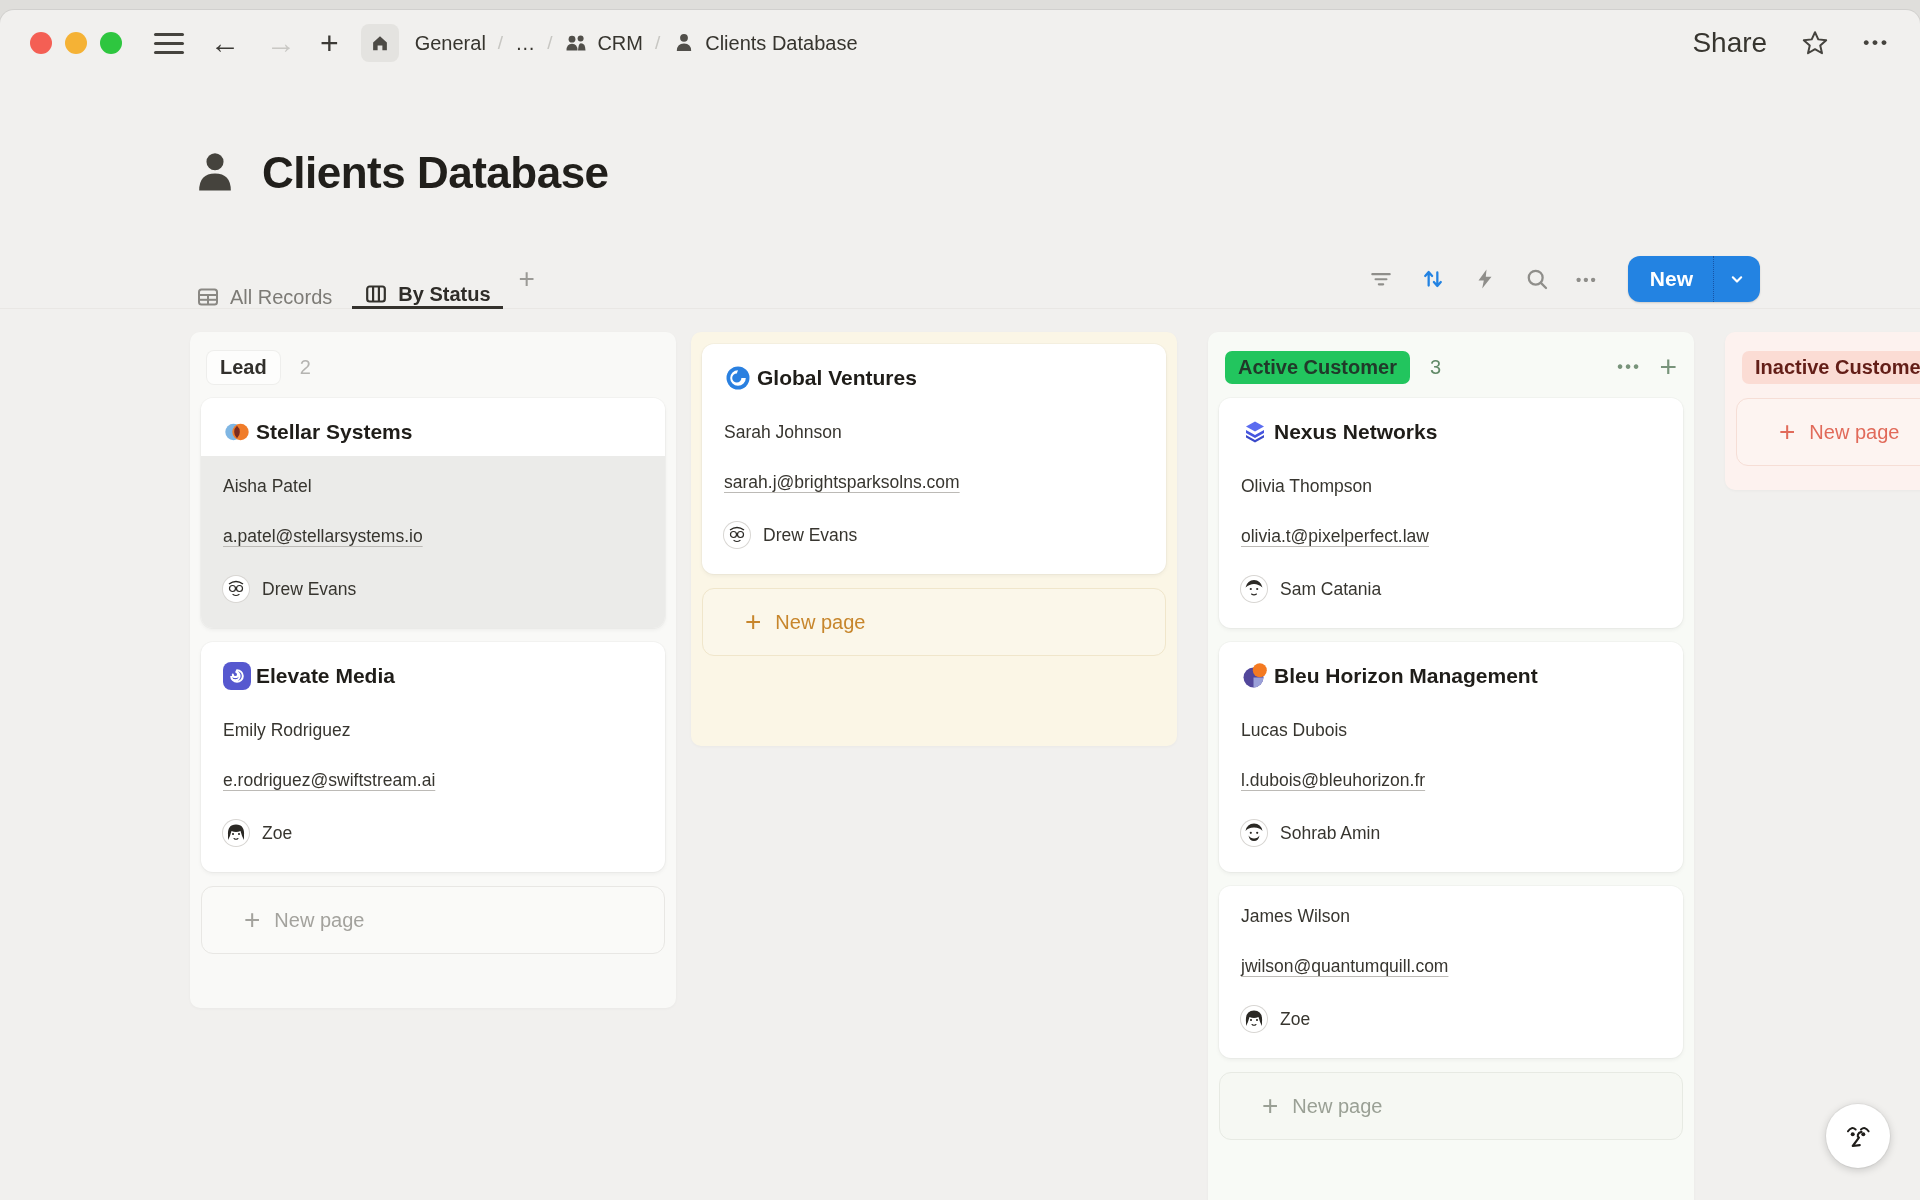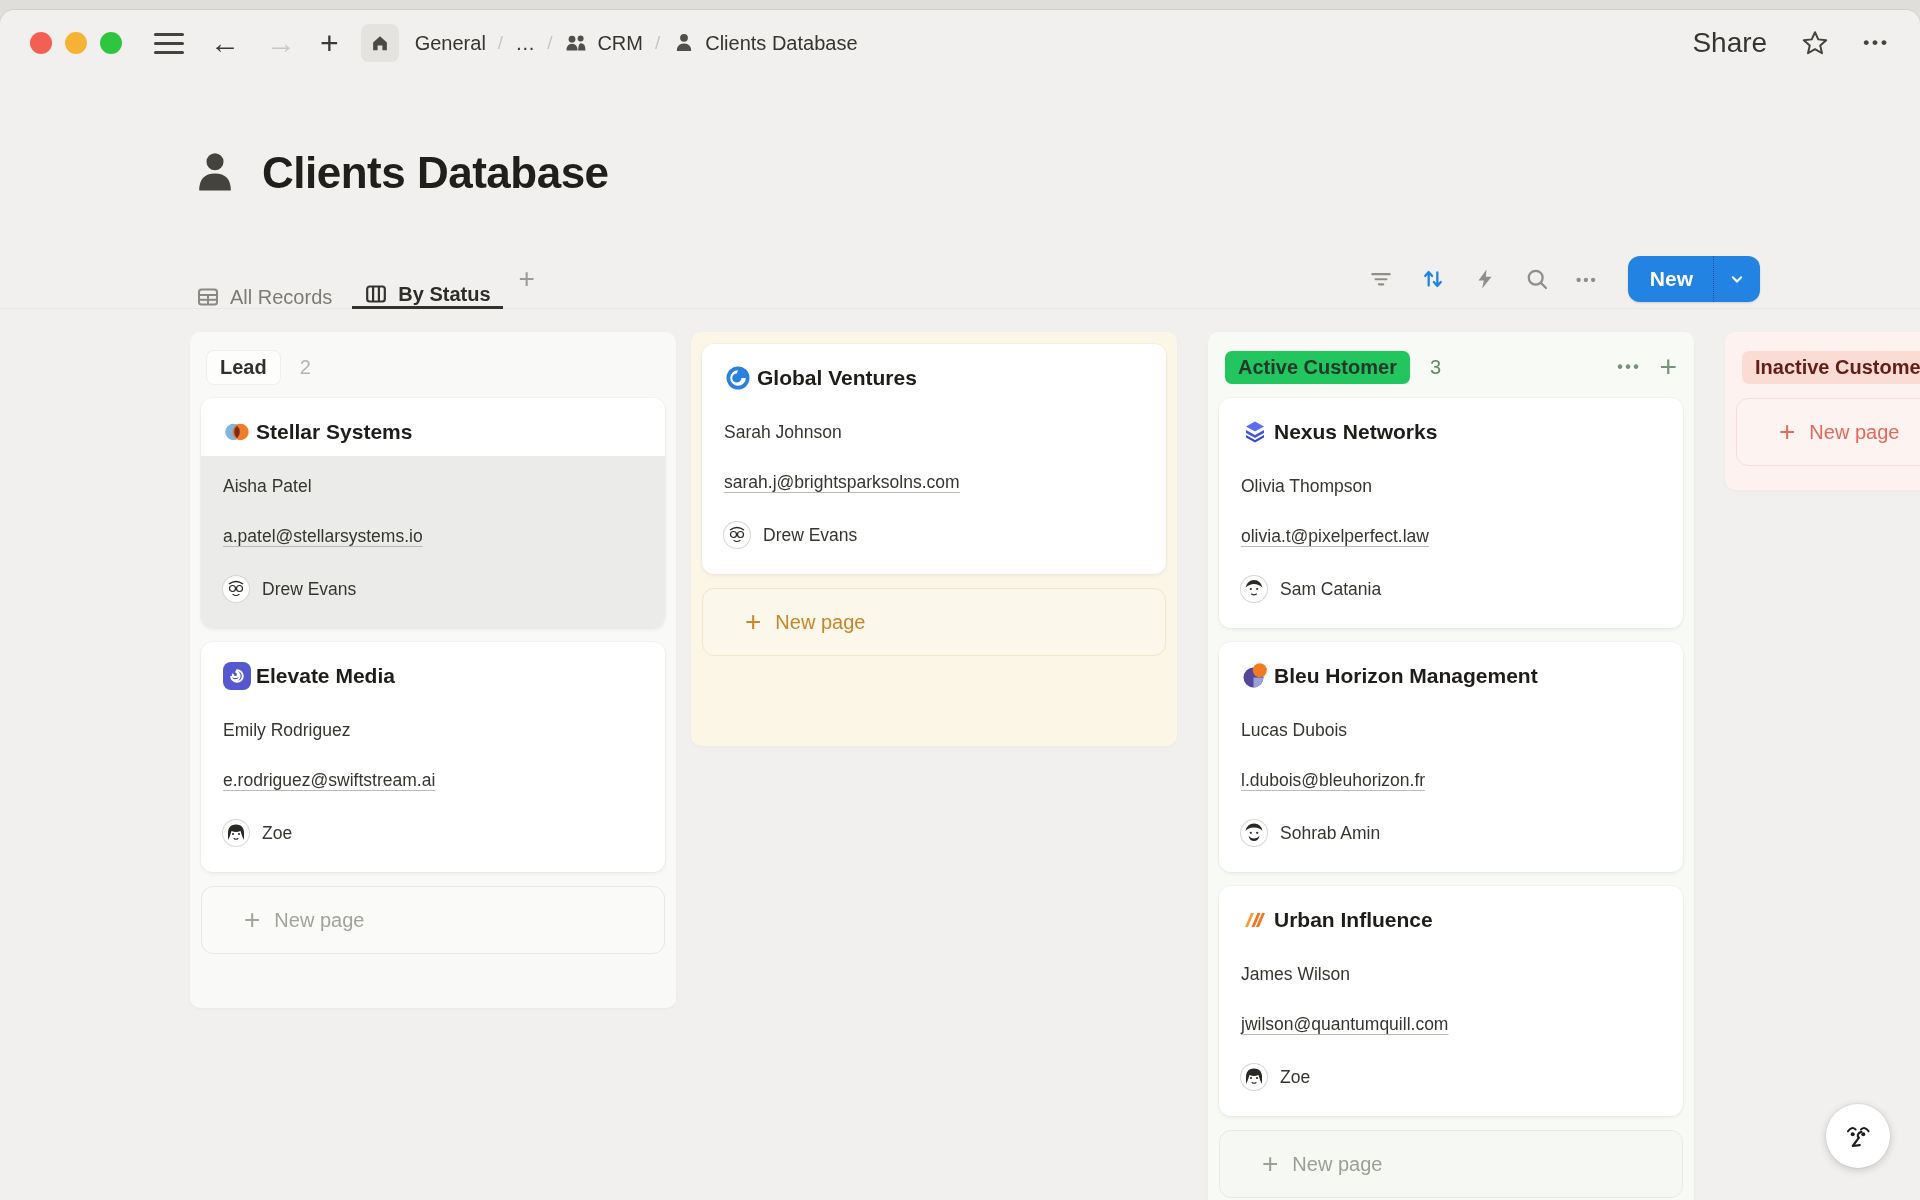--- a/index.html
+++ b/index.html
@@ -350,28 +350,20 @@
               <circle cx="13" cy="13" r="12.5" fill="#fff"></circle>
               <path d="M4.5 11 Q6 3.5 13 3.5 Q20 3.5 21.5 11 Q19 7.5 13 7.5 Q7 7.5 4.5 11 Z" fill="#2b2925"></path>
               <circle cx="9.8" cy="12.8" r="1.1" fill="#2b2925"></circle>
               <circle cx="16.2" cy="12.8" r="1.1" fill="#2b2925"></circle>
               <path d="M7.5 15.5 Q8.5 21 13 21 Q17.5 21 18.5 15.5 Q16.5 18.5 13 18.5 Q9.5 18.5 7.5 15.5 Z" fill="#2b2925"></path>
             </svg>
           <span class="owner">Sohrab Amin</span>
         </div>
       </div>
       <div class="card">
-        <div class="card-title-row">
-          <svg class="cicon" viewBox="0 0 28 28">
-              <path d="M4 21 L10 7 L13 7 L7 21 Z" fill="#f89d38"></path>
-              <path d="M10.5 21 L16.5 7 L19.5 7 L13.5 21 Z" fill="#f2741c"></path>
-              <path d="M17 21 L23 7 L26 7 L20 21 Z" fill="#f2741c" transform="translate(-2,0)"></path>
-            </svg>
-          <span class="card-title">Urban Influence</span>
-        </div>
         <div class="field">James Wilson</div>
         <div class="field email">jwilson@quantumquill.com</div>
         <div class="owner-row">
           <svg class="avatar" viewBox="0 0 26 26">
               <circle cx="13" cy="13" r="12.5" fill="#fff"></circle>
               <path d="M5 16 Q4 4.5 13 4.5 Q22 4.5 21 16 L21 20 Q18.5 15.5 17.5 11 Q13 13 8.5 11 Q7.5 15.5 5 20 Z" fill="#2b2925"></path>
               <circle cx="10" cy="14" r="1.1" fill="#2b2925"></circle>
               <circle cx="16" cy="14" r="1.1" fill="#2b2925"></circle>
               <path d="M11 18.5 Q13 20 15 18.5" fill="none" stroke="#2b2925" stroke-width="1.1" stroke-linecap="round"></path>
             </svg>

